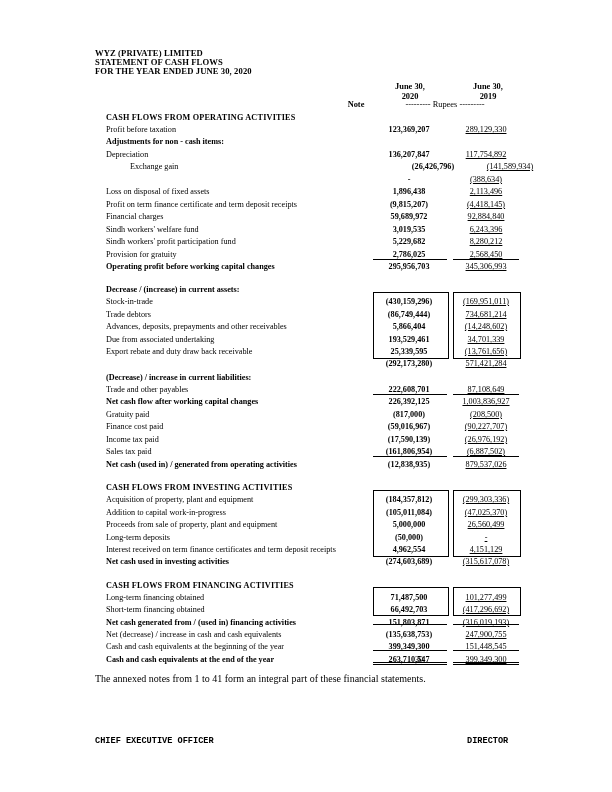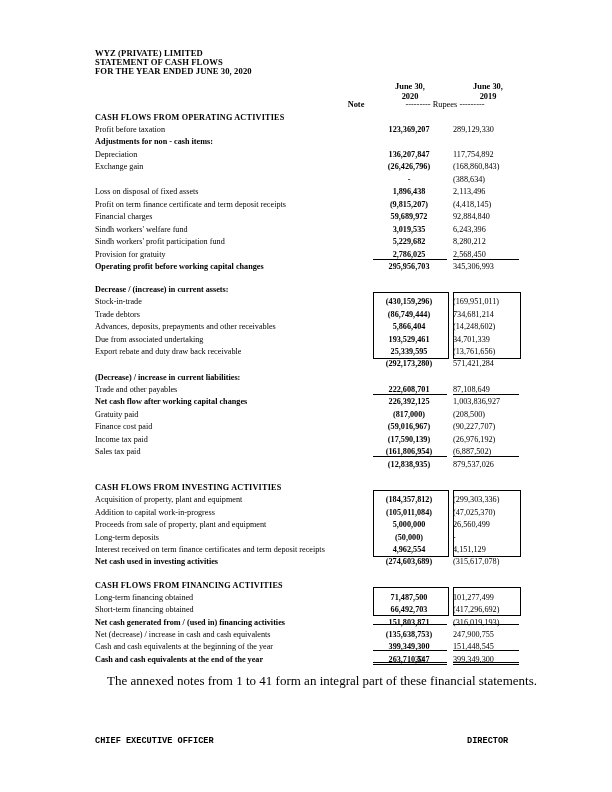--- a/index.html
+++ b/index.html
@@ -2,29 +2,29 @@
 <html><head>
 <meta charset="utf-8">
 <style>
   html, body { margin: 0; padding: 0; background: #ffffff; }
   body { width: 612px; height: 792px; position: relative; overflow: hidden;
          font-family: "Liberation Serif", "DejaVu Serif", serif; color: #000; }
   .page { position: absolute; left: 0; top: 0; width: 612px; height: 792px; }
   .hdr { position: absolute; left: 95px; font-size: 8.6px; font-weight: bold; line-height: 9px; letter-spacing: 0.1px; }
   .colhdr { position: absolute; font-size: 8.4px; font-weight: bold; text-align: center; line-height: 10px; }
   .row { position: absolute; left: 95px; width: 430px; height: 12px; font-size: 8.2px; line-height: 12px; }
-  .row .lbl { position: absolute; left: 0; white-space: nowrap; }
+  .row .lbl { position: absolute; left: 11px; white-space: nowrap; }
   .row .note { position: absolute; left: 318px; width: 12px; text-align: center; }
   .row .v1 { position: absolute; left: 280px; width: 68px; text-align: center; font-weight: bold; }
-  .row .v2 { position: absolute; left: 358px; width: 66px; text-align: left; }
+  .row .v2 { position: absolute; left: 358px; width: 66px; text-align: center; text-decoration: underline; }
   .bold .lbl { font-weight: bold; }
   .sec .lbl { font-weight: bold; letter-spacing: 0.2px; }
   .line { position: absolute; height: 0; border-top: 1px solid #000; }
   .box { position: absolute; border: 1px solid #000; }
-  .footnote { position: absolute; left: 95px; top: 673px; font-size: 13px; margin-left: 12px; }
+  .footnote { position: absolute; left: 95px; top: 673px; font-size: 10px; }
   .sig { position: absolute; top: 736px; font-size: 8.6px; font-weight: bold; font-family: Liberation Mono, monospace; }
 </style>
 </head>
 <body>
 
 <div class="page">
   <div class="hdr" style="top:49px">WYZ (PRIVATE) LIMITED</div>
   <div class="hdr" style="top:58px">STATEMENT OF CASH FLOWS</div>
   <div class="hdr" style="top:67px">FOR THE YEAR ENDED JUNE 30, 2020</div>
 
@@ -57,25 +57,25 @@
         <span class="note"></span>
         <span class="v1"></span>
         <span class="v2"></span>
       </div>
       <div class="row" style="top: 149px;">
         <span class="lbl">Depreciation</span>
         <span class="note"></span>
         <span class="v1">136,207,847</span>
         <span class="v2">117,754,892</span>
       </div>
-      <div class="row" style="top: 161px;">
+      <div class="row" style="top: 161px; margin-left: 24px;">
         <span class="lbl">Exchange gain</span>
         <span class="note"></span>
         <span class="v1">(26,426,796)</span>
-        <span class="v2">(168,860,843)</span>
+        <span class="v2">(141,589,934)</span>
       </div>
       <div class="row" style="top: 174px;">
         <span class="note"></span>
         <span class="v1">-</span>
         <span class="v2">(388,634)</span>
       </div>
       <div class="row" style="top: 186px;">
         <span class="lbl">Loss on disposal of fixed assets</span>
         <span class="note"></span>
         <span class="v1">1,896,438</span>
@@ -195,20 +195,21 @@
         <span class="v1">(17,590,139)</span>
         <span class="v2">(26,976,192)</span>
       </div>
       <div class="row" style="top: 446px;">
         <span class="lbl">Sales tax paid</span>
         <span class="note"></span>
         <span class="v1">(161,806,954)</span>
         <span class="v2">(6,887,502)</span>
       </div>
       <div class="row bold" style="top: 459px;">
+        <span class="lbl">Net cash (used in) / generated from operating activities</span>
         <span class="note"></span>
         <span class="v1">(12,838,935)</span>
         <span class="v2">879,537,026</span>
       </div>
       <div class="row sec" style="top: 482px;">
         <span class="lbl">CASH FLOWS FROM INVESTING ACTIVITIES</span>
         <span class="note"></span>
         <span class="v1"></span>
         <span class="v2"></span>
       </div>

